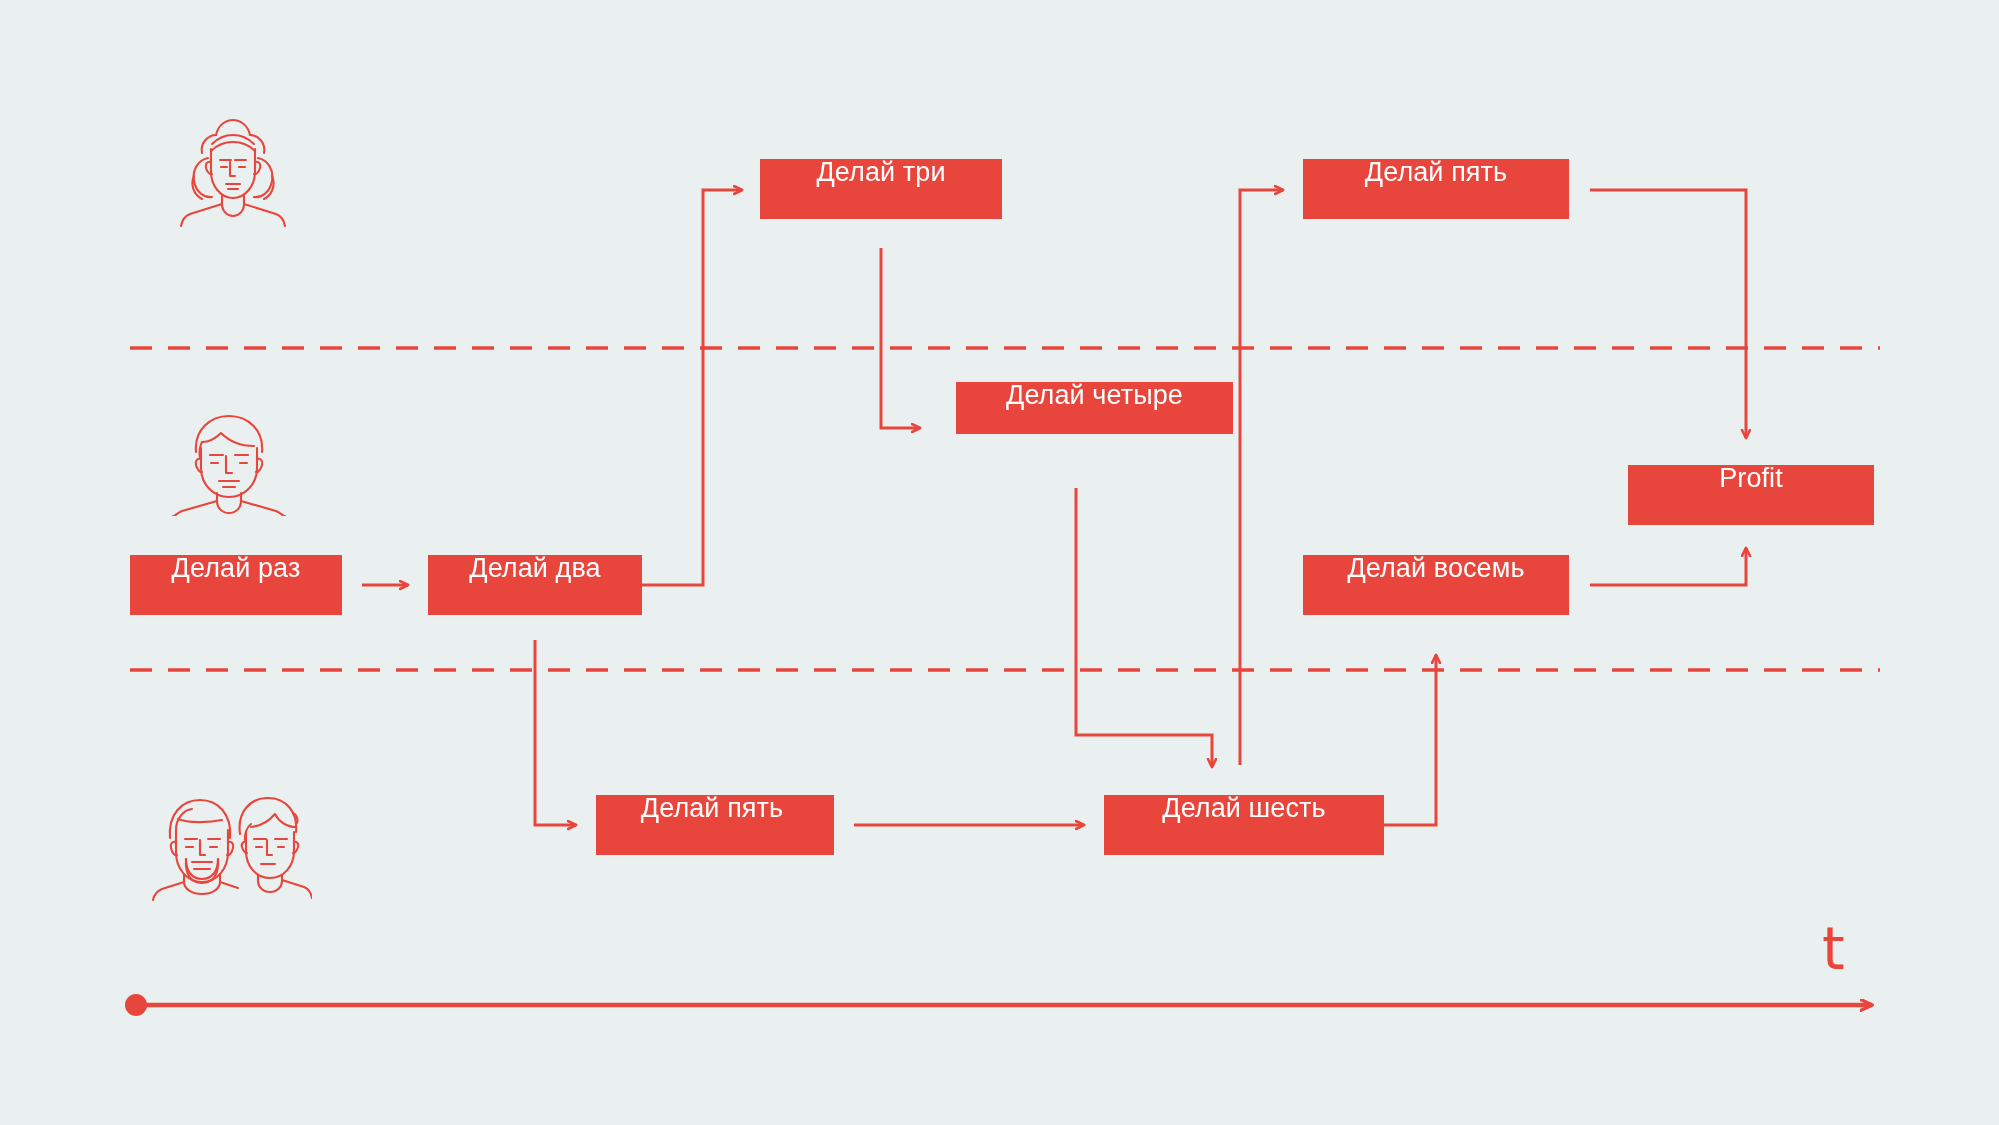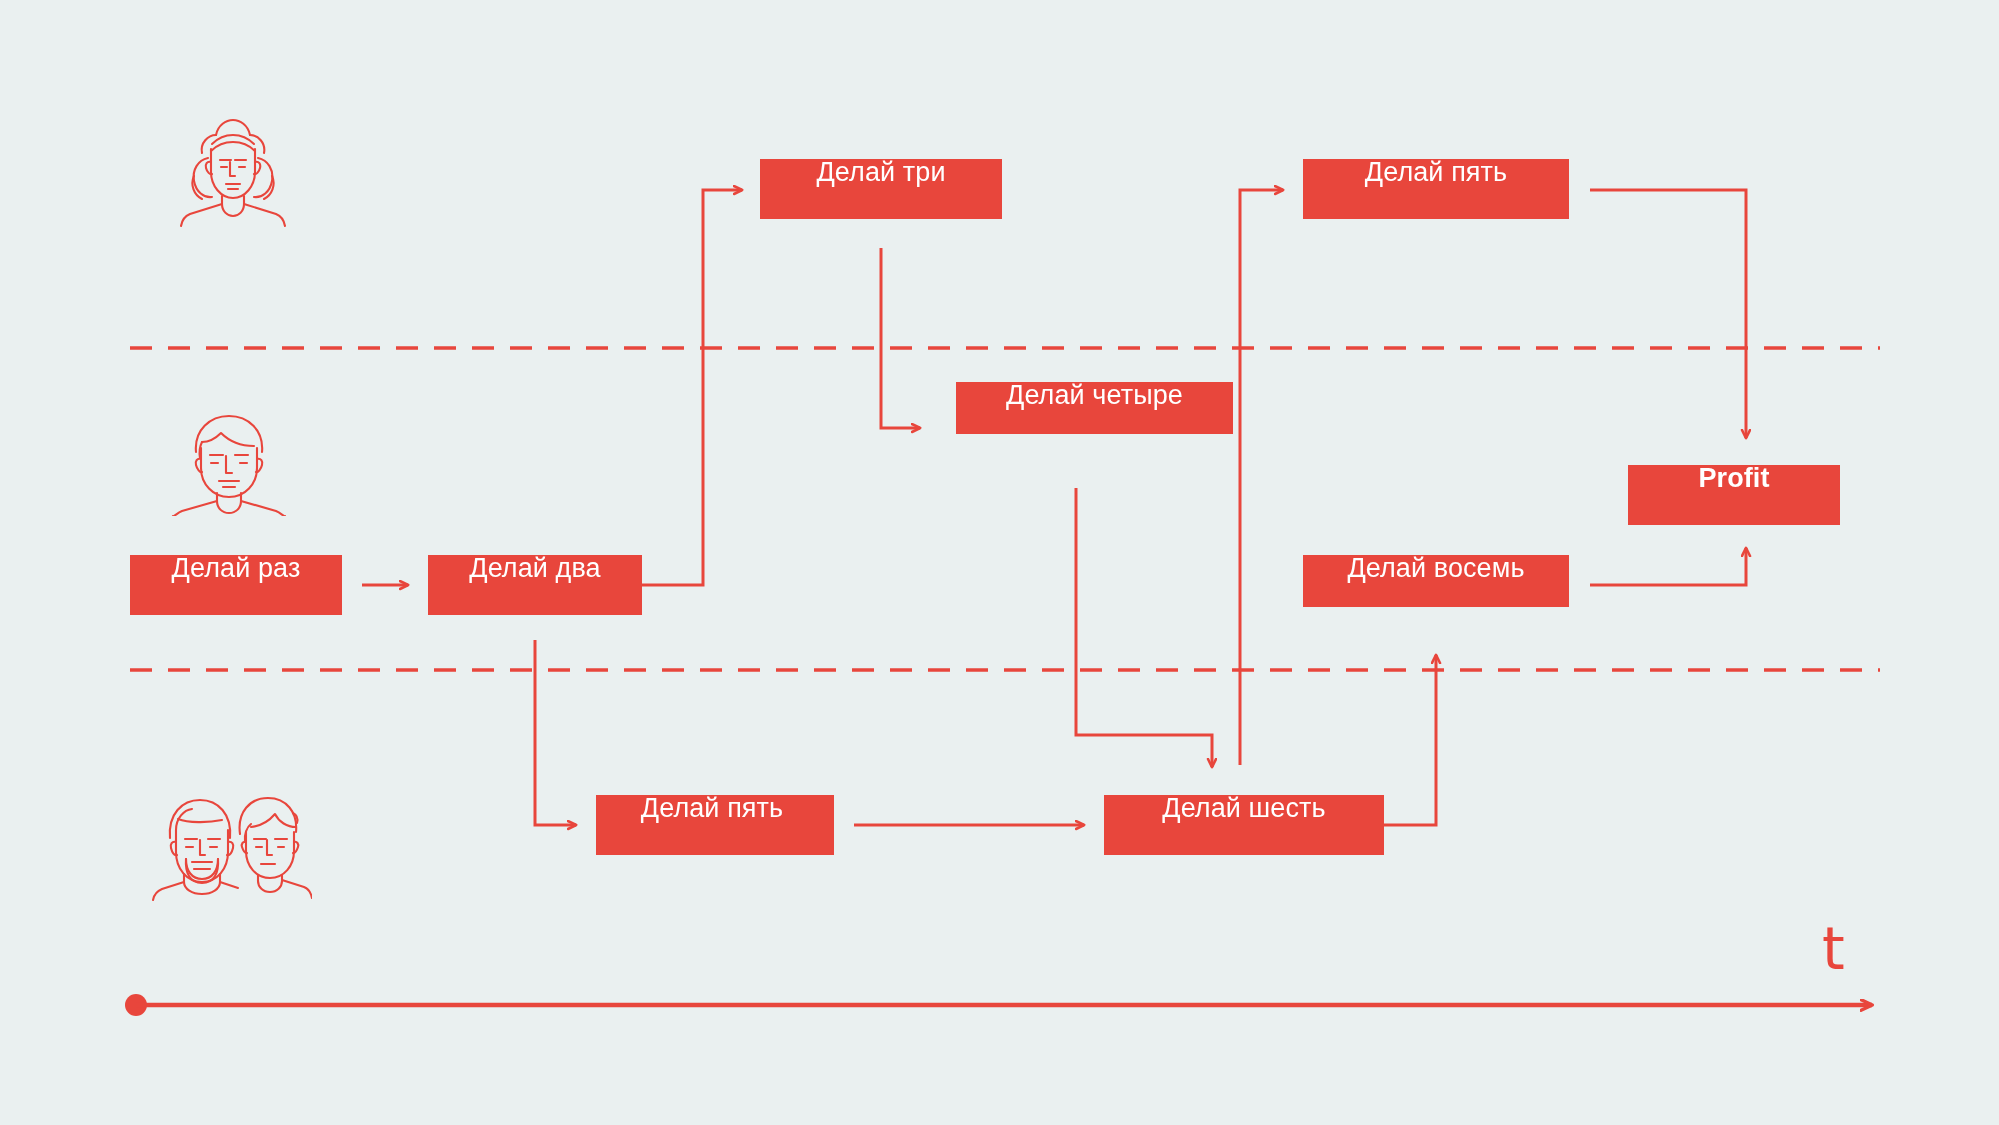--- a/index.html
+++ b/index.html
@@ -230,23 +230,23 @@
   </div>
 
   <div class="node" style="left:1104px; top:795px; width:280px; height:60px;">
     <span>Делай шесть</span>
   </div>
 
   <div class="node" style="left:1303px; top:159px; width:266px; height:60px;">
     <span>Делай пять</span>
   </div>
 
-  <div class="node" style="left:1303px; top:555px; width:266px; height:52px;">
+  <div class="node" style="left:1303px; top:555px; width:266px; height:60px;">
     <span>Делай восемь</span>
   </div>
 
-  <div class="node" style="left:1628px; top:465px; width:212px; height:60px;font-weight:bold;">
+  <div class="node" style="left:1628px; top:465px; width:246px; height:60px;">
     <span>Profit</span>
   </div>
 
   <div class="taxis-label" style="left:1822px; top:920px;">t</div>
 
 </div>
 
 </body></html>

